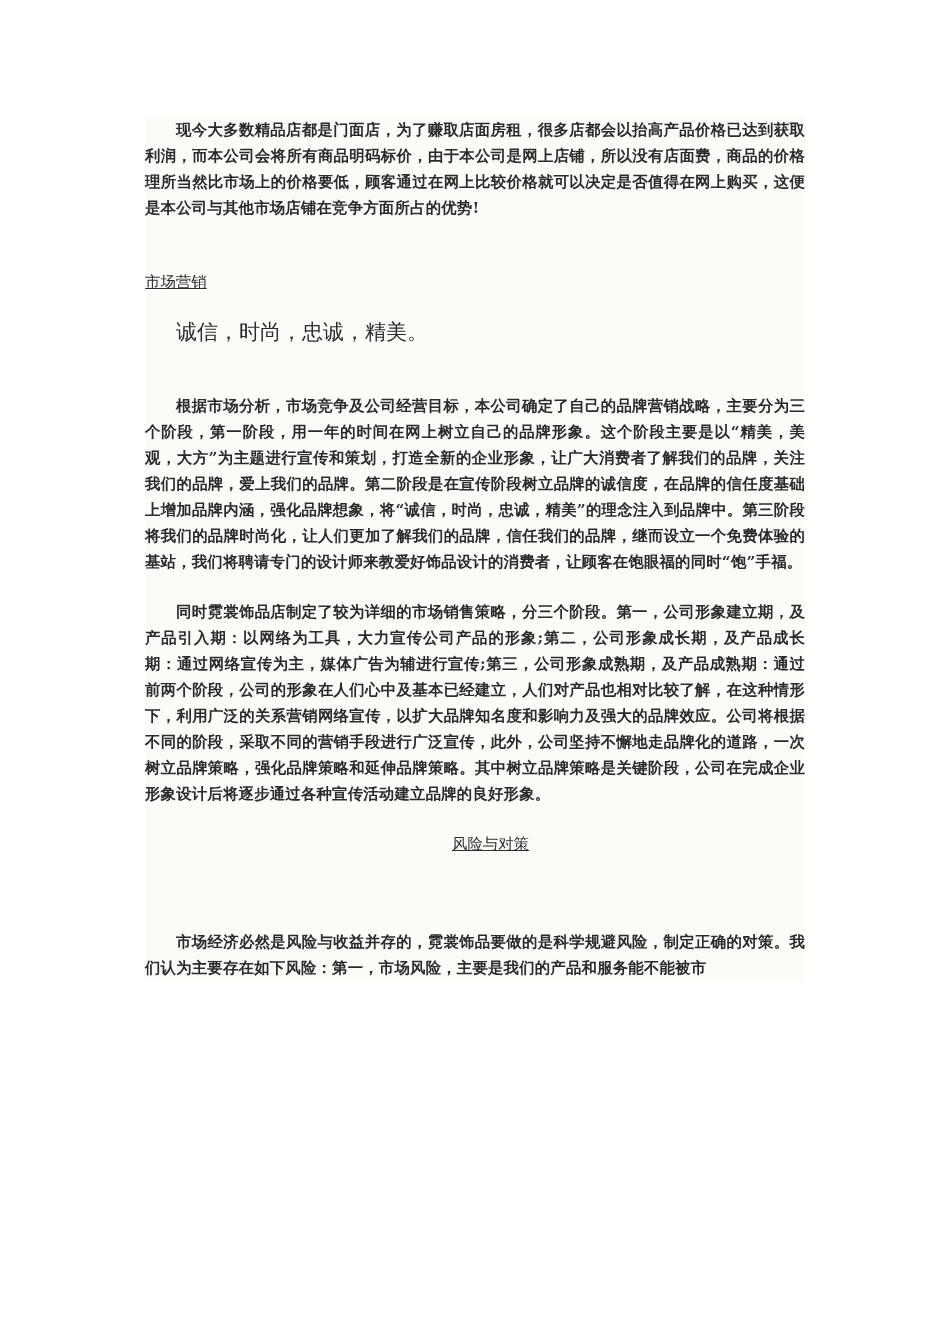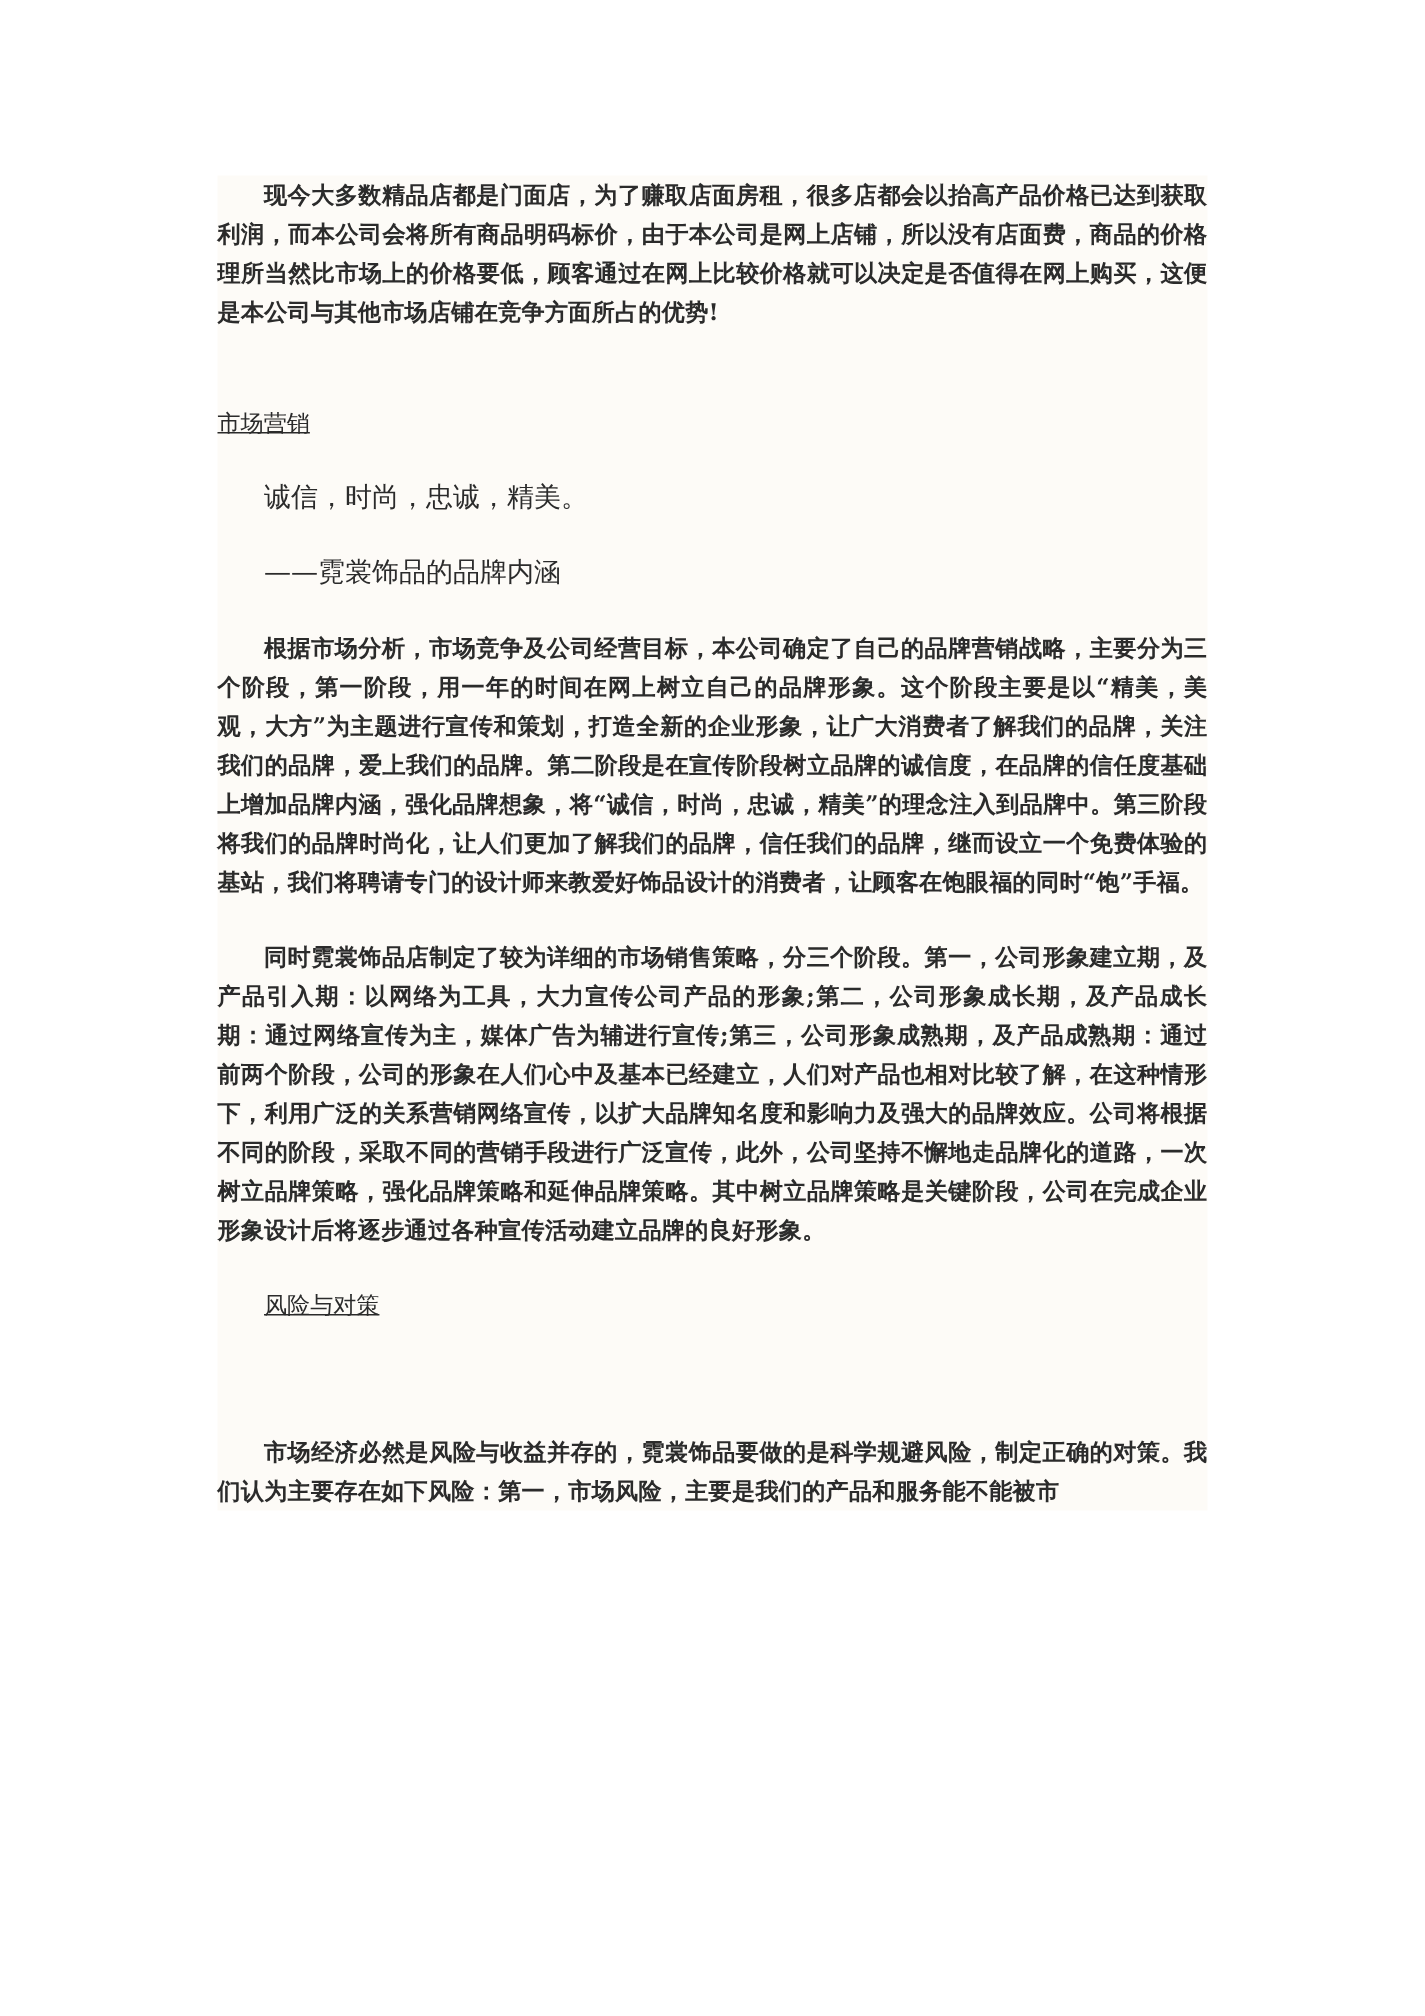--- a/index.html
+++ b/index.html
@@ -31,24 +31,24 @@
     text-align-last: left;
   }
   .indent { text-indent: 31px; font-weight: bold; }
   .gap { height: 24px; }
   .heading {
     margin: 0;
     font-size: 15.4px;
     line-height: 26px;
     text-decoration: underline;
   }
-  .heading.indented { padding-left: 31px; }
+  .heading.indented { padding-left: 31px; text-align: center; }
   .quote {
     margin: 0;
-    font-size: 18px;
+    font-size: 21px;
     line-height: 26px;
     padding-left: 31px;
   }
 </style>
 </head>
 <body>
 
 <div class="page">
 
   <p class="para indent">现今大多数精品店都是门面店，为了赚取店面房租，很多店都会以抬高产品价格已达到获取利润，而本公司会将所有商品明码标价，由于本公司是网上店铺，所以没有店面费，商品的价格理所当然比市场上的价格要低，顾客通过在网上比较价格就可以决定是否值得在网上购买，这便是本公司与其他市场店铺在竞争方面所占的优势!</p>
@@ -59,21 +59,20 @@
   <div class="gap"></div>
 
   <p class="heading">市场营销</p>
 
   <div class="gap"></div>
 
   <p class="quote">诚信，时尚，忠诚，精美。</p>
 
   <div class="gap"></div>
 
-  <p class="quote">——霓裳饰品的品牌内涵</p>
 
   <div class="gap"></div>
 
   <p class="para indent">根据市场分析，市场竞争及公司经营目标，本公司确定了自己的品牌营销战略，主要分为三个阶段，第一阶段，用一年的时间在网上树立自己的品牌形象。这个阶段主要是以“精美，美观，大方”为主题进行宣传和策划，打造全新的企业形象，让广大消费者了解我们的品牌，关注我们的品牌，爱上我们的品牌。第二阶段是在宣传阶段树立品牌的诚信度，在品牌的信任度基础上增加品牌内涵，强化品牌想象，将“诚信，时尚，忠诚，精美”的理念注入到品牌中。第三阶段将我们的品牌时尚化，让人们更加了解我们的品牌，信任我们的品牌，继而设立一个免费体验的基站，我们将聘请专门的设计师来教爱好饰品设计的消费者，让顾客在饱眼福的同时“饱”手福。</p>
 
   <div class="gap"></div>
 
   <p class="para indent">同时霓裳饰品店制定了较为详细的市场销售策略，分三个阶段。第一，公司形象建立期，及产品引入期：以网络为工具，大力宣传公司产品的形象;第二，公司形象成长期，及产品成长期：通过网络宣传为主，媒体广告为辅进行宣传;第三，公司形象成熟期，及产品成熟期：通过前两个阶段，公司的形象在人们心中及基本已经建立，人们对产品也相对比较了解，在这种情形下，利用广泛的关系营销网络宣传，以扩大品牌知名度和影响力及强大的品牌效应。公司将根据不同的阶段，采取不同的营销手段进行广泛宣传，此外，公司坚持不懈地走品牌化的道路，一次树立品牌策略，强化品牌策略和延伸品牌策略。其中树立品牌策略是关键阶段，公司在完成企业形象设计后将逐步通过各种宣传活动建立品牌的良好形象。</p>
 
   <div class="gap"></div>

